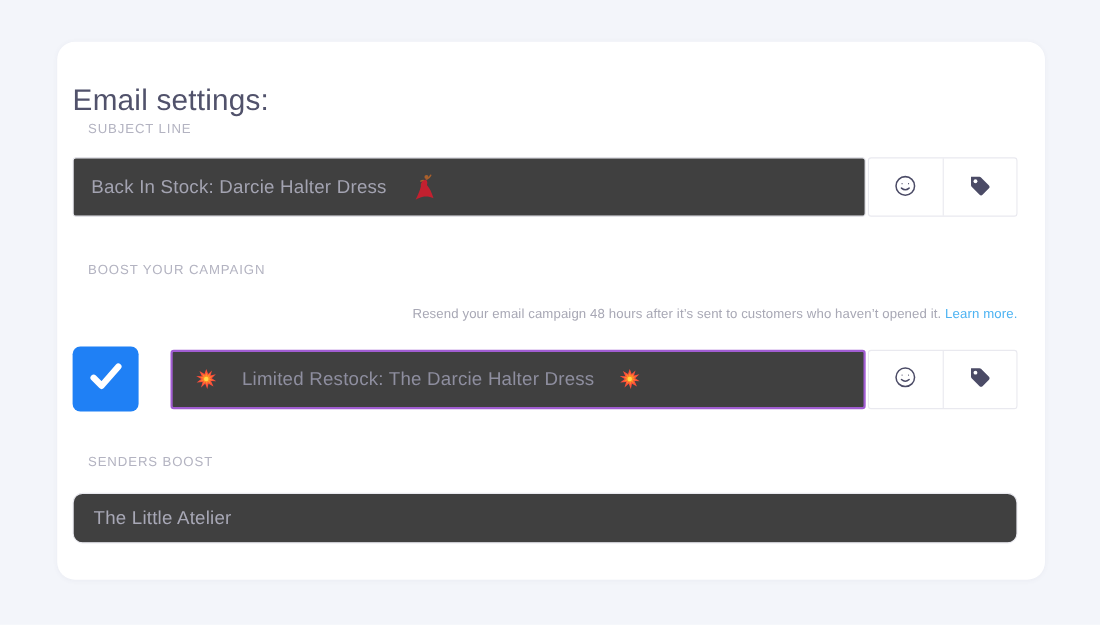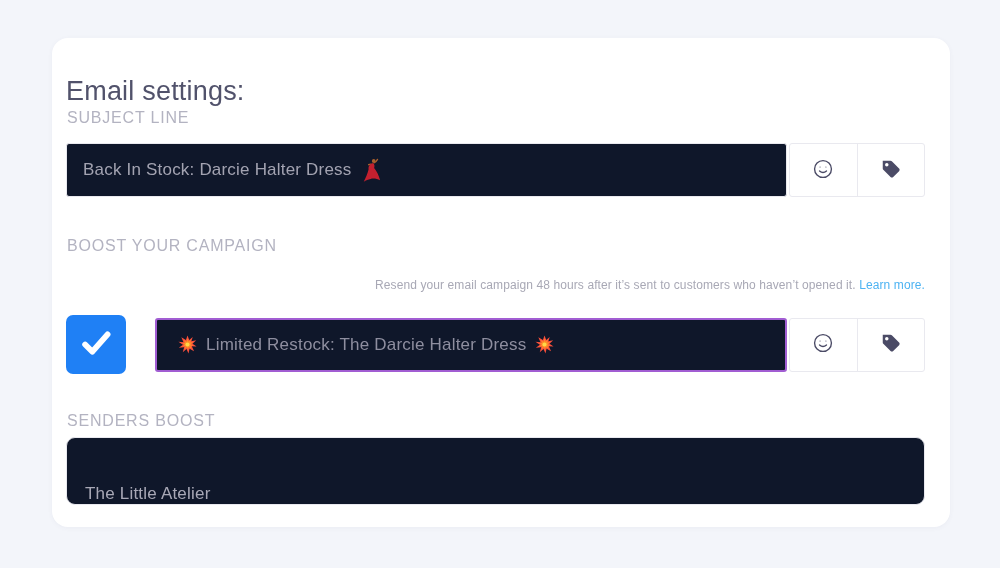--- a/index.html
+++ b/index.html
@@ -18,22 +18,22 @@
     border-radius:16px;
     box-shadow:0 1px 5px rgba(80,80,120,0.05);
   }
   .page-title {
     position:absolute; left:14px; top:18px;
     font-size:27px; line-height:34px;
     color:#51526b; font-weight:400;
     letter-spacing:0.2px;
   }
   .field-label {
-    position:absolute; left:15px;
-    font-size:16px; line-height:15px;
+    position:absolute; left:28px;
+    font-size:12px; line-height:15px;
     color:#b3b3c1; letter-spacing:0.8px;
     font-weight:400;
   }
   .label-subject { top:72px; }
   .label-boost   { top:200px; }
   .label-sender  { top:375px; }
   .boost-desc {
     position:absolute; left:14px; top:237px; right:25px;
     font-size:12px; line-height:20px;
     color:#a8a8b5; letter-spacing:0.1px;
@@ -44,38 +44,38 @@
   .input-row {
     position:absolute; left:14px; right:25px;
     display:flex; align-items:center;
   }
   .row-subject { top:105px; height:54px; }
   .row-boost   { top:277px; height:59px; }
   .row-sender  { top:405px; height:56px; }
   .text-field {
     flex:1; height:54px;
     border:1px solid #e9e9ef; border-radius:3px;
-    background:#0f172a;
+    background:#404040;
     display:flex; align-items:center;
     padding:0 16px;
     font-size:17px; letter-spacing:0.2px;
     overflow:hidden; white-space:nowrap;
     cursor:text;
+    gap:14px;
   }
   .subject-field { color:#a3a3b1; margin-right:2px; }
   .boost-field {
     color:#8e8e9f;
     border:2px solid #a15dd2; border-radius:3px;
     margin-right:2px;
     padding-left:21px;
   }
   .sender-field {
-    height:68px; border-radius:9px; color:#a8a8b6;
+    height:46px; border-radius:9px; color:#a8a8b6;
     padding:0 18px;
-    align-items:flex-end;
   }
   .btn-group {
     width:136px; height:54px;
     border:1px solid #e9e9ef; border-radius:3px;
     display:flex; background:#fff; flex:0 0 136px;
   }
   .icon-btn {
     flex:1; display:flex; align-items:center; justify-content:center;
     cursor:pointer; background:transparent; border:none; padding:0;
   }

